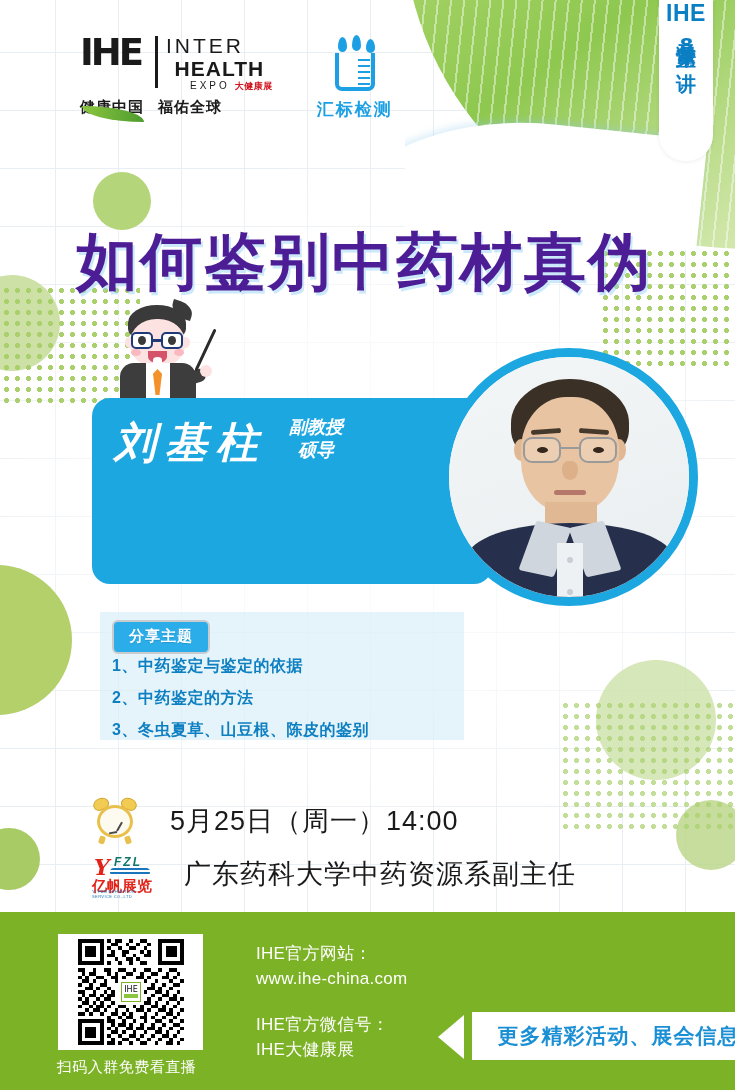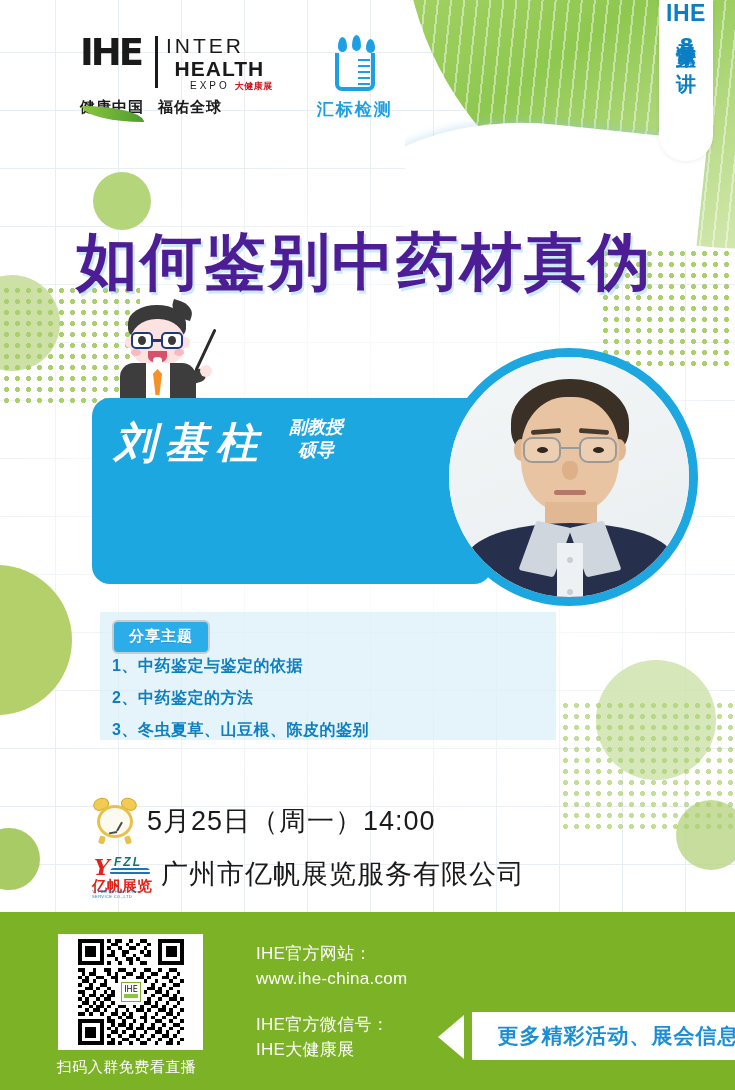--- a/index.html
+++ b/index.html
@@ -221,41 +221,41 @@
   .p-shirt{position:absolute;left:18px;top:166px;width:206px;height:110px;background:#26304d;border-radius:50% 50% 0 0 / 32% 32% 0 0;}
   .p-collar-l{position:absolute;left:78px;top:166px;width:36px;height:52px;background:#cfd6de;transform:rotate(12deg) skewX(-8deg);border-radius:3px;}
   .p-collar-r{position:absolute;left:128px;top:166px;width:36px;height:52px;background:#cfd6de;transform:rotate(-12deg) skewX(8deg);border-radius:3px;}
   .p-placket{position:absolute;left:108px;top:186px;width:26px;height:76px;background:#eef1f4;}
   .p-btn{position:absolute;left:118px;width:6px;height:6px;background:#c9ced6;border-radius:50%;}
   .p-pocket{position:absolute;left:158px;top:240px;width:28px;height:16px;background:#323c5c;border-radius:3px;}
 
   
   .topics {
     position: absolute; left: 100px; top: 612px;
-    width: 456px; height: 128px;
+    width: 364px; height: 128px;
     background: rgba(206,234,246,.52); z-index: 12;
   }
   .topic-tag {
     position: absolute; left: 12px; top: 8px;
     padding: 5px 15px 6px 15px;
     background: #2badea; color: #ffffff;
     font-size: 15px; font-weight: bold; letter-spacing: 1px;
     border-radius: 6px;
     border: 2px solid #c9ccce;
     text-shadow: 0 1px 1px rgba(0,0,0,.12);
   }
   .topic-list { position: absolute; left: 12px; top: 46px; }
   .topic-item {
     font-size: 16px; color: #0e7fc0; font-weight: bold;
     line-height: 1; margin-bottom: 16px; letter-spacing: .5px;
   }
 
   
   .info-block { position: absolute; left: 92px; top: 798px; z-index: 12; }
-  .info-row { display: flex; align-items: center; gap: 9px; margin-bottom: 10px; }
+  .info-row { display: flex; align-items: center; gap: 32px; margin-bottom: 10px; }
 
   .clock { position: relative; width: 46px; height: 46px; flex: 0 0 46px; }
   .clk-bell-l,.clk-bell-r{position:absolute;top:0;width:16px;height:12px;background:#f2cc52;border-radius:50% 50% 40% 40%;border:1.5px solid #cfa62f;}
   .clk-bell-l{left:1px;transform:rotate(-22deg);} .clk-bell-r{right:1px;transform:rotate(22deg);}
   .clk-body{position:absolute;left:5px;top:7px;width:36px;height:33px;border-radius:50%;background:#fdfaf0;border:3px solid #e8c04b;}
   .clk-hand1{position:absolute;left:16px;top:13px;width:2px;height:10px;background:#4a4a4a;transform-origin:bottom center;transform:rotate(30deg);}
   .clk-hand2{position:absolute;left:16px;top:16px;width:2px;height:8px;background:#4a4a4a;transform-origin:bottom center;transform:rotate(-100deg);}
   .clk-foot-l,.clk-foot-r{position:absolute;bottom:0;width:6px;height:8px;background:#e8c04b;border-radius:2px;}
   .clk-foot-l{left:7px;transform:rotate(18deg);} .clk-foot-r{right:7px;transform:rotate(-18deg);}
 
@@ -449,21 +449,21 @@
       <div class="info-text">5月25日（周一）14:00</div>
     </div>
     <div class="info-row">
       <div class="yf-logo">
         <span class="yf-y">Y</span>
         <span class="yf-fzl">FZL</span>
         <div class="yf-wave"></div>
         <span class="yf-cn">亿帆展览</span>
         <span class="yf-sub">YI FAN EXHIBITION SERVICE CO.,LTD</span>
       </div>
-      <div class="info-text">广州市亿帆展览服务有限公司</div>
+      <div class="info-text">广东药科大学中药资源系副主任</div>
     </div>
   </div>
 
   <div class="footer">
     <div class="qr-wrap">
       <div class="qr-box">
         <svg class="qr-img" viewBox="0 0 29 29" shape-rendering="crispEdges">
           <rect width="29" height="29" fill="#fff"></rect>
           <g fill="#000">
             <rect x="0" y="0" width="7" height="1"></rect>

